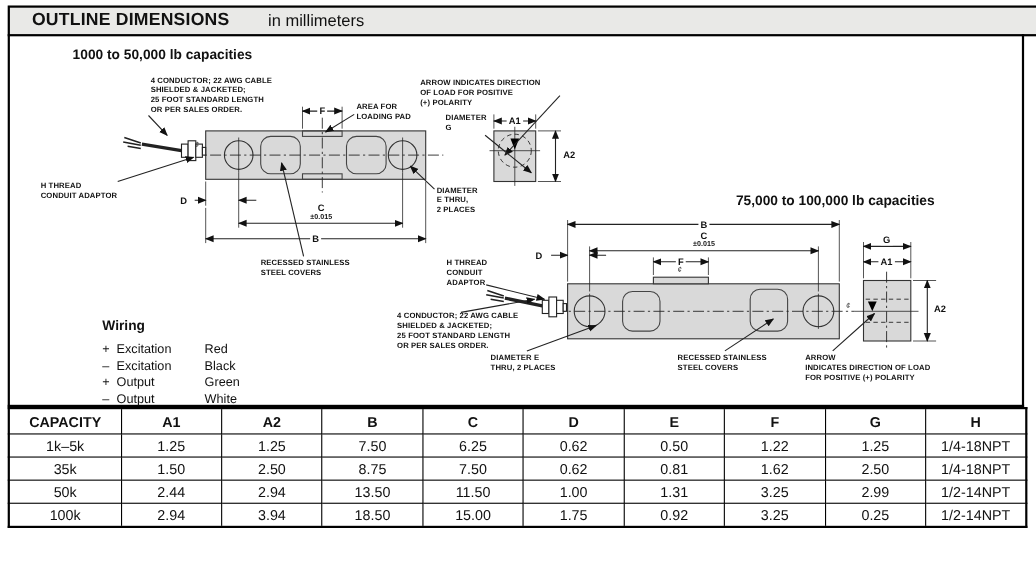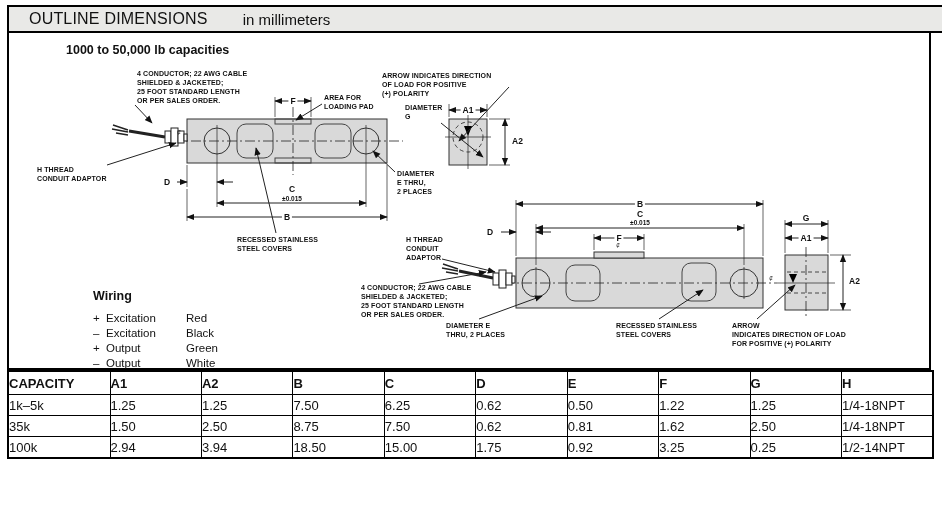--- a/index.html
+++ b/index.html
@@ -2,21 +2,21 @@
 <html><head>
 <meta charset="utf-8">
 <style>
   html,body{margin:0;padding:0;background:#fff;}
   .page{position:relative;width:942px;height:526px;background:#fff;
         font-family:"Liberation Sans",sans-serif;color:#111;overflow:hidden;}
 
   
   .header-bar{position:absolute;left:7px;top:5px;width:920px;height:24px;
         background:#e9e9e7;border:2px solid #000;display:flex;align-items:center;padding-left:20px;}
-  .h-title{font-weight:normal;font-size:16px;letter-spacing:.2px;}
+  .h-title{font-weight:bold;font-size:16px;letter-spacing:.2px;}
   .h-sub{font-size:15px;margin-left:7px;padding-left:28px;}
 
   
   .diagram-box{position:absolute;left:7px;top:31px;width:920px;height:337px;
         border:2px solid #000;border-top:none;}
   .geo{position:absolute;left:0;top:0;}
 
   .d-title{position:absolute;font-weight:bold;font-size:12.5px;white-space:nowrap;text-align:right;}
   .note{position:absolute;font-weight:bold;font-size:7px;line-height:9px;
         white-space:pre-line;letter-spacing:.1px;}
@@ -28,21 +28,21 @@
 
   
   .wiring{position:absolute;left:84px;top:234px;}
   .w-title{font-weight:bold;font-size:12.5px;margin-bottom:9px;margin-top:24px;}
   .w-row{font-size:11.5px;height:15px;display:flex;}
   .w-sign{width:13px;}
   .w-signal{width:80px;}
 
   
   .dim-table{position:absolute;left:7px;top:370px;width:927px;
-        border-collapse:collapse;table-layout:fixed;font-size:13px;text-align:left;}
+        border-collapse:collapse;table-layout:fixed;font-size:13px;text-align:center;}
   .dim-table th,.dim-table td{border:1.5px solid #000;padding:0;height:20px;}
   .dim-table th{font-weight:bold;height:22px;font-size:13px;}
   .dim-table{border:2.5px solid #000;}
 </style>
 </head>
 <body>
 
 <div class="page">
 
   <div class="header-bar">
@@ -185,20 +185,21 @@
 2 PLACES</div>
     <div class="dim" style="left:284px;top:70px">F</div>
     <div class="dim" style="left:459px;top:79px">A1</div>
     <div class="dim-r" style="left:503px;top:105px">A2</div>
     <div class="dim" style="left:158px;top:151px">D</div>
     <div class="dim" style="left:283px;top:158px">C</div>
     <div class="dim tol" style="left:283px;top:167px">±0.015</div>
     <div class="dim" style="left:278px;top:186px">B</div>
     <div class="cl" style="left:168px;top:98px">¢</div>
 
+    <div class="d-title" style="left:660px;top:144px">75,000 to 100,000 lb capacities</div>
     <div class="note" style="left:397px;top:204px">H THREAD
 CONDUIT
 ADAPTOR</div>
     <div class="note" style="left:352px;top:252px">4 CONDUCTOR; 22 AWG CABLE
 SHIELDED &amp; JACKETED;
 25 FOOT STANDARD LENGTH
 OR PER SALES ORDER.</div>
     <div class="note" style="left:437px;top:290px">DIAMETER E
 THRU, 2 PLACES</div>
     <div class="note" style="left:607px;top:290px">RECESSED STAINLESS
@@ -286,20 +287,32 @@
       <td>2.50</td>
       <td>8.75</td>
       <td>7.50</td>
       <td>0.62</td>
       <td>0.81</td>
       <td>1.62</td>
       <td>2.50</td>
       <td>1/4-18NPT</td>
     </tr>
     <tr>
+      <td>50k</td>
+      <td>2.44</td>
+      <td>2.94</td>
+      <td>13.50</td>
+      <td>11.50</td>
+      <td>1.00</td>
+      <td>1.31</td>
+      <td>3.25</td>
+      <td>2.99</td>
+      <td>1/2-14NPT</td>
+    </tr>
+    <tr>
       <td>100k</td>
       <td>2.94</td>
       <td>3.94</td>
       <td>18.50</td>
       <td>15.00</td>
       <td>1.75</td>
       <td>0.92</td>
       <td>3.25</td>
       <td>0.25</td>
       <td>1/2-14NPT</td>

